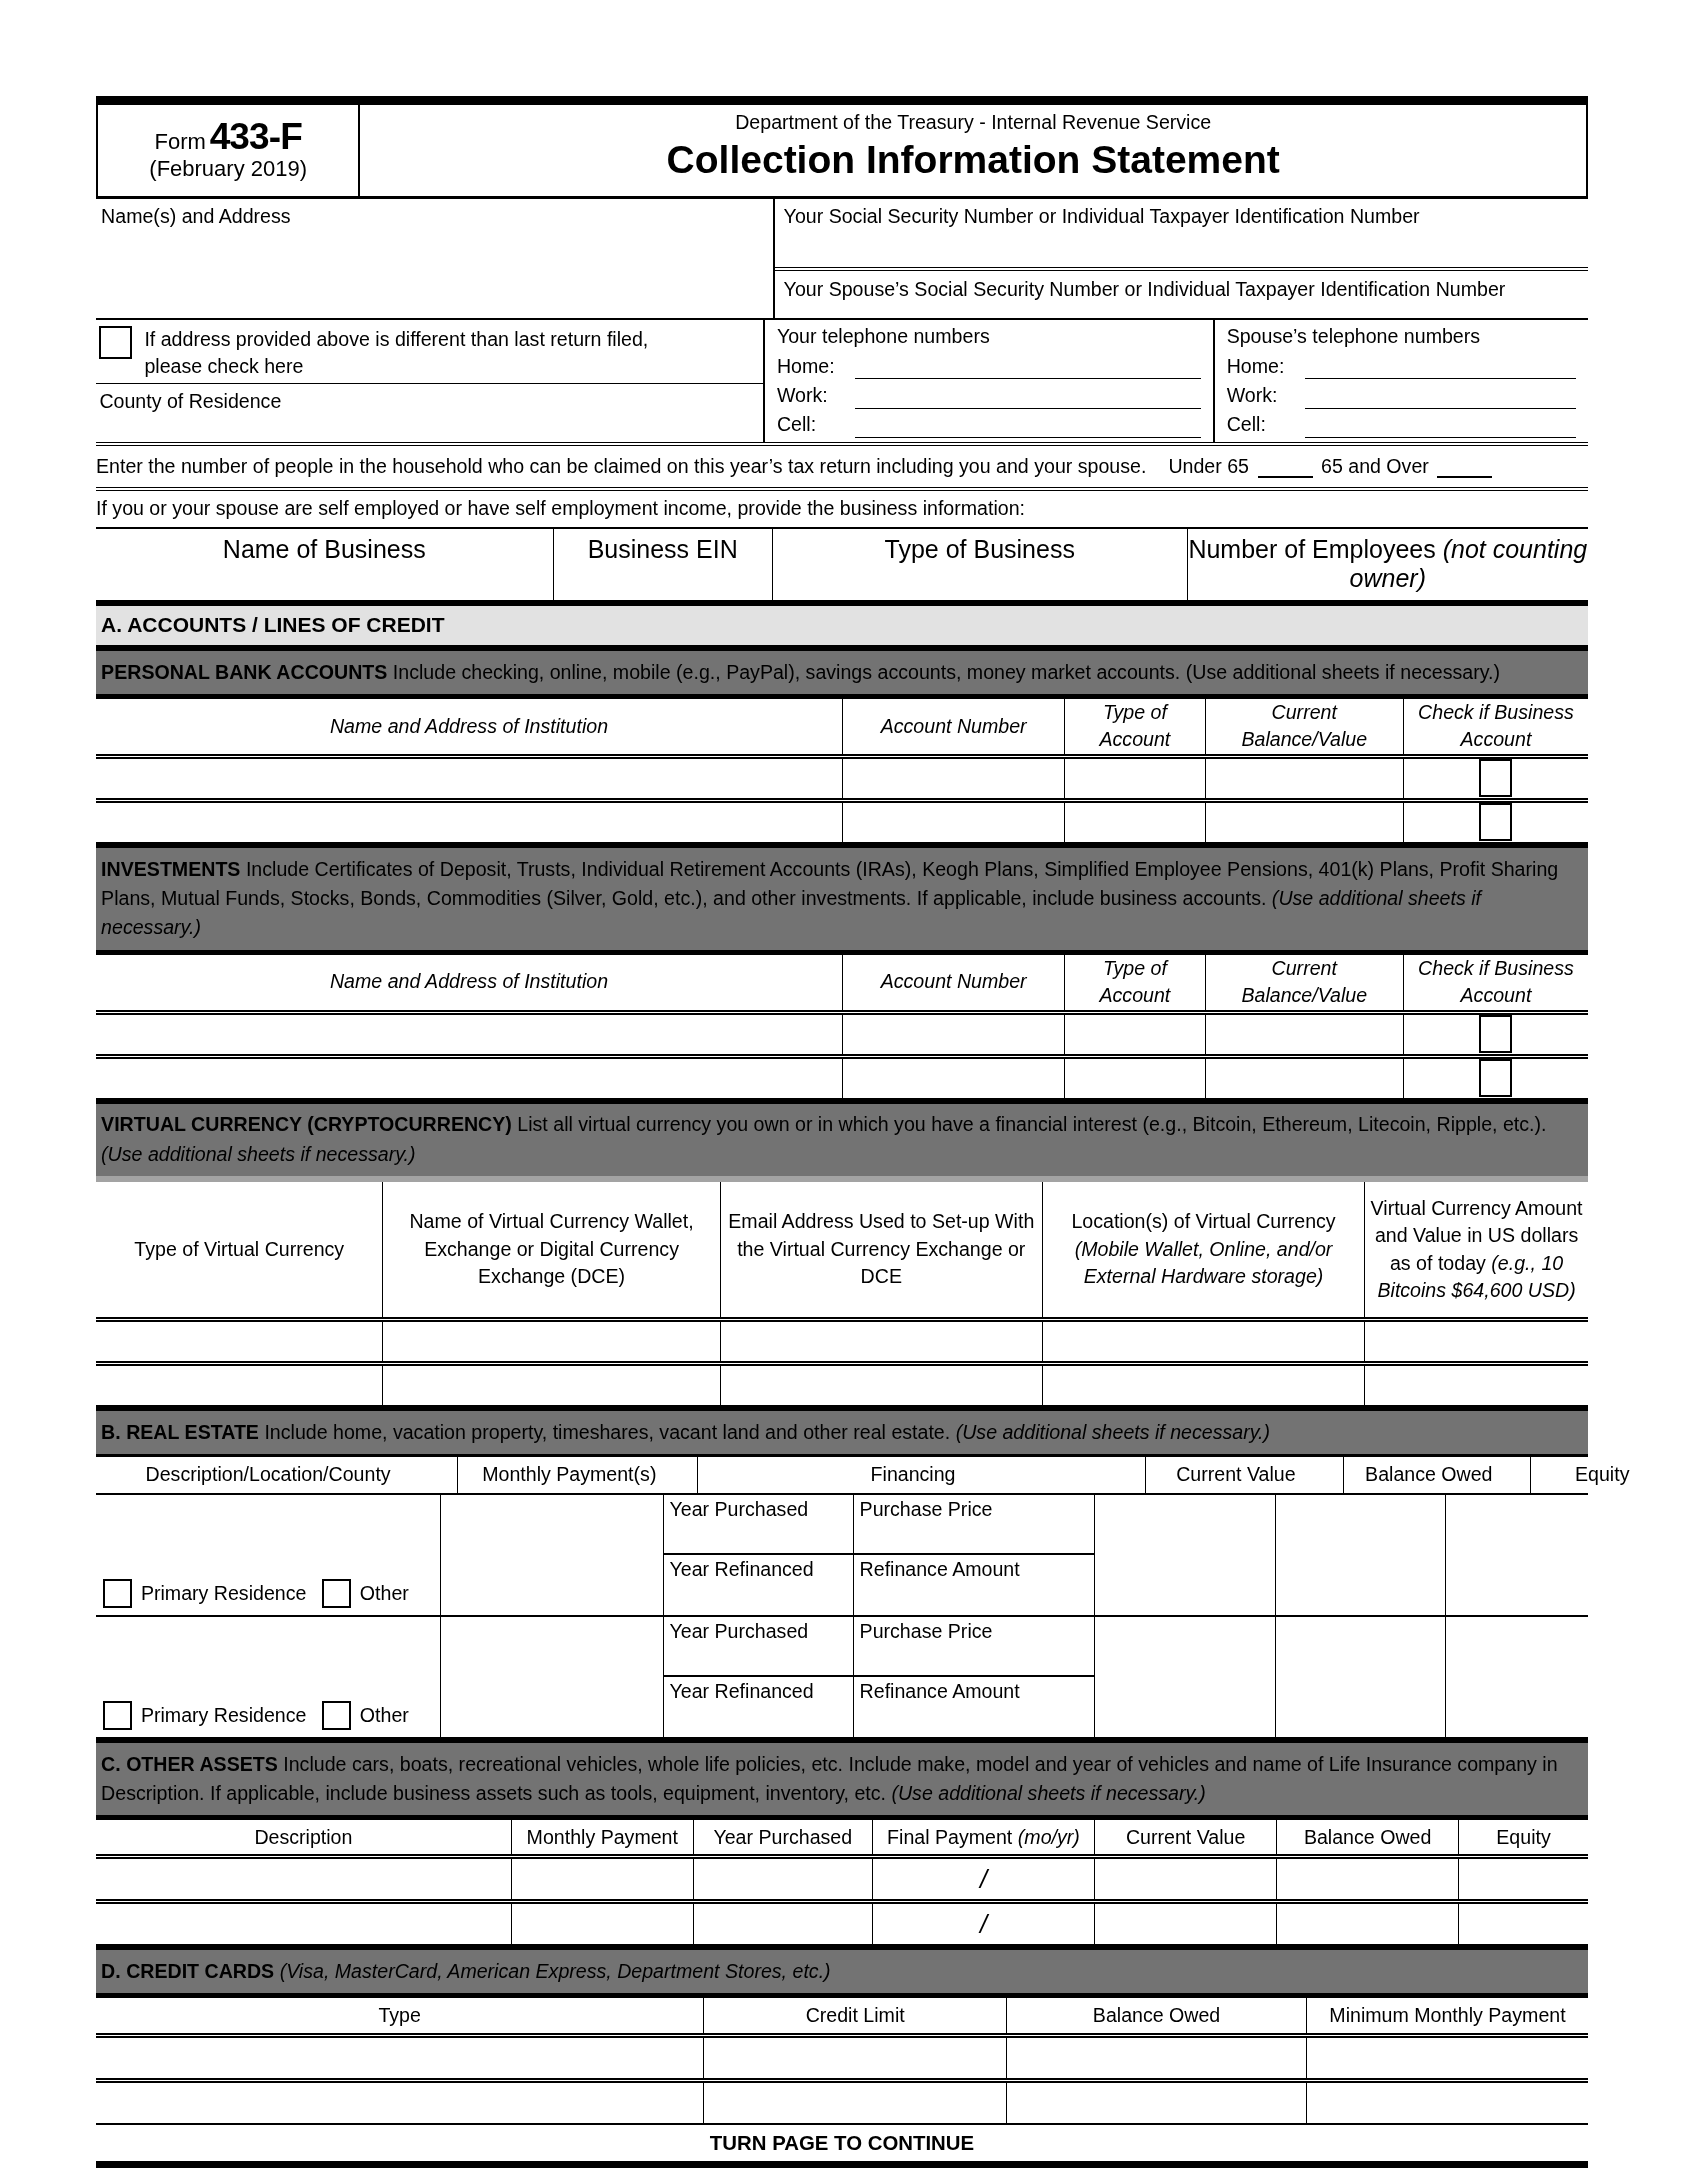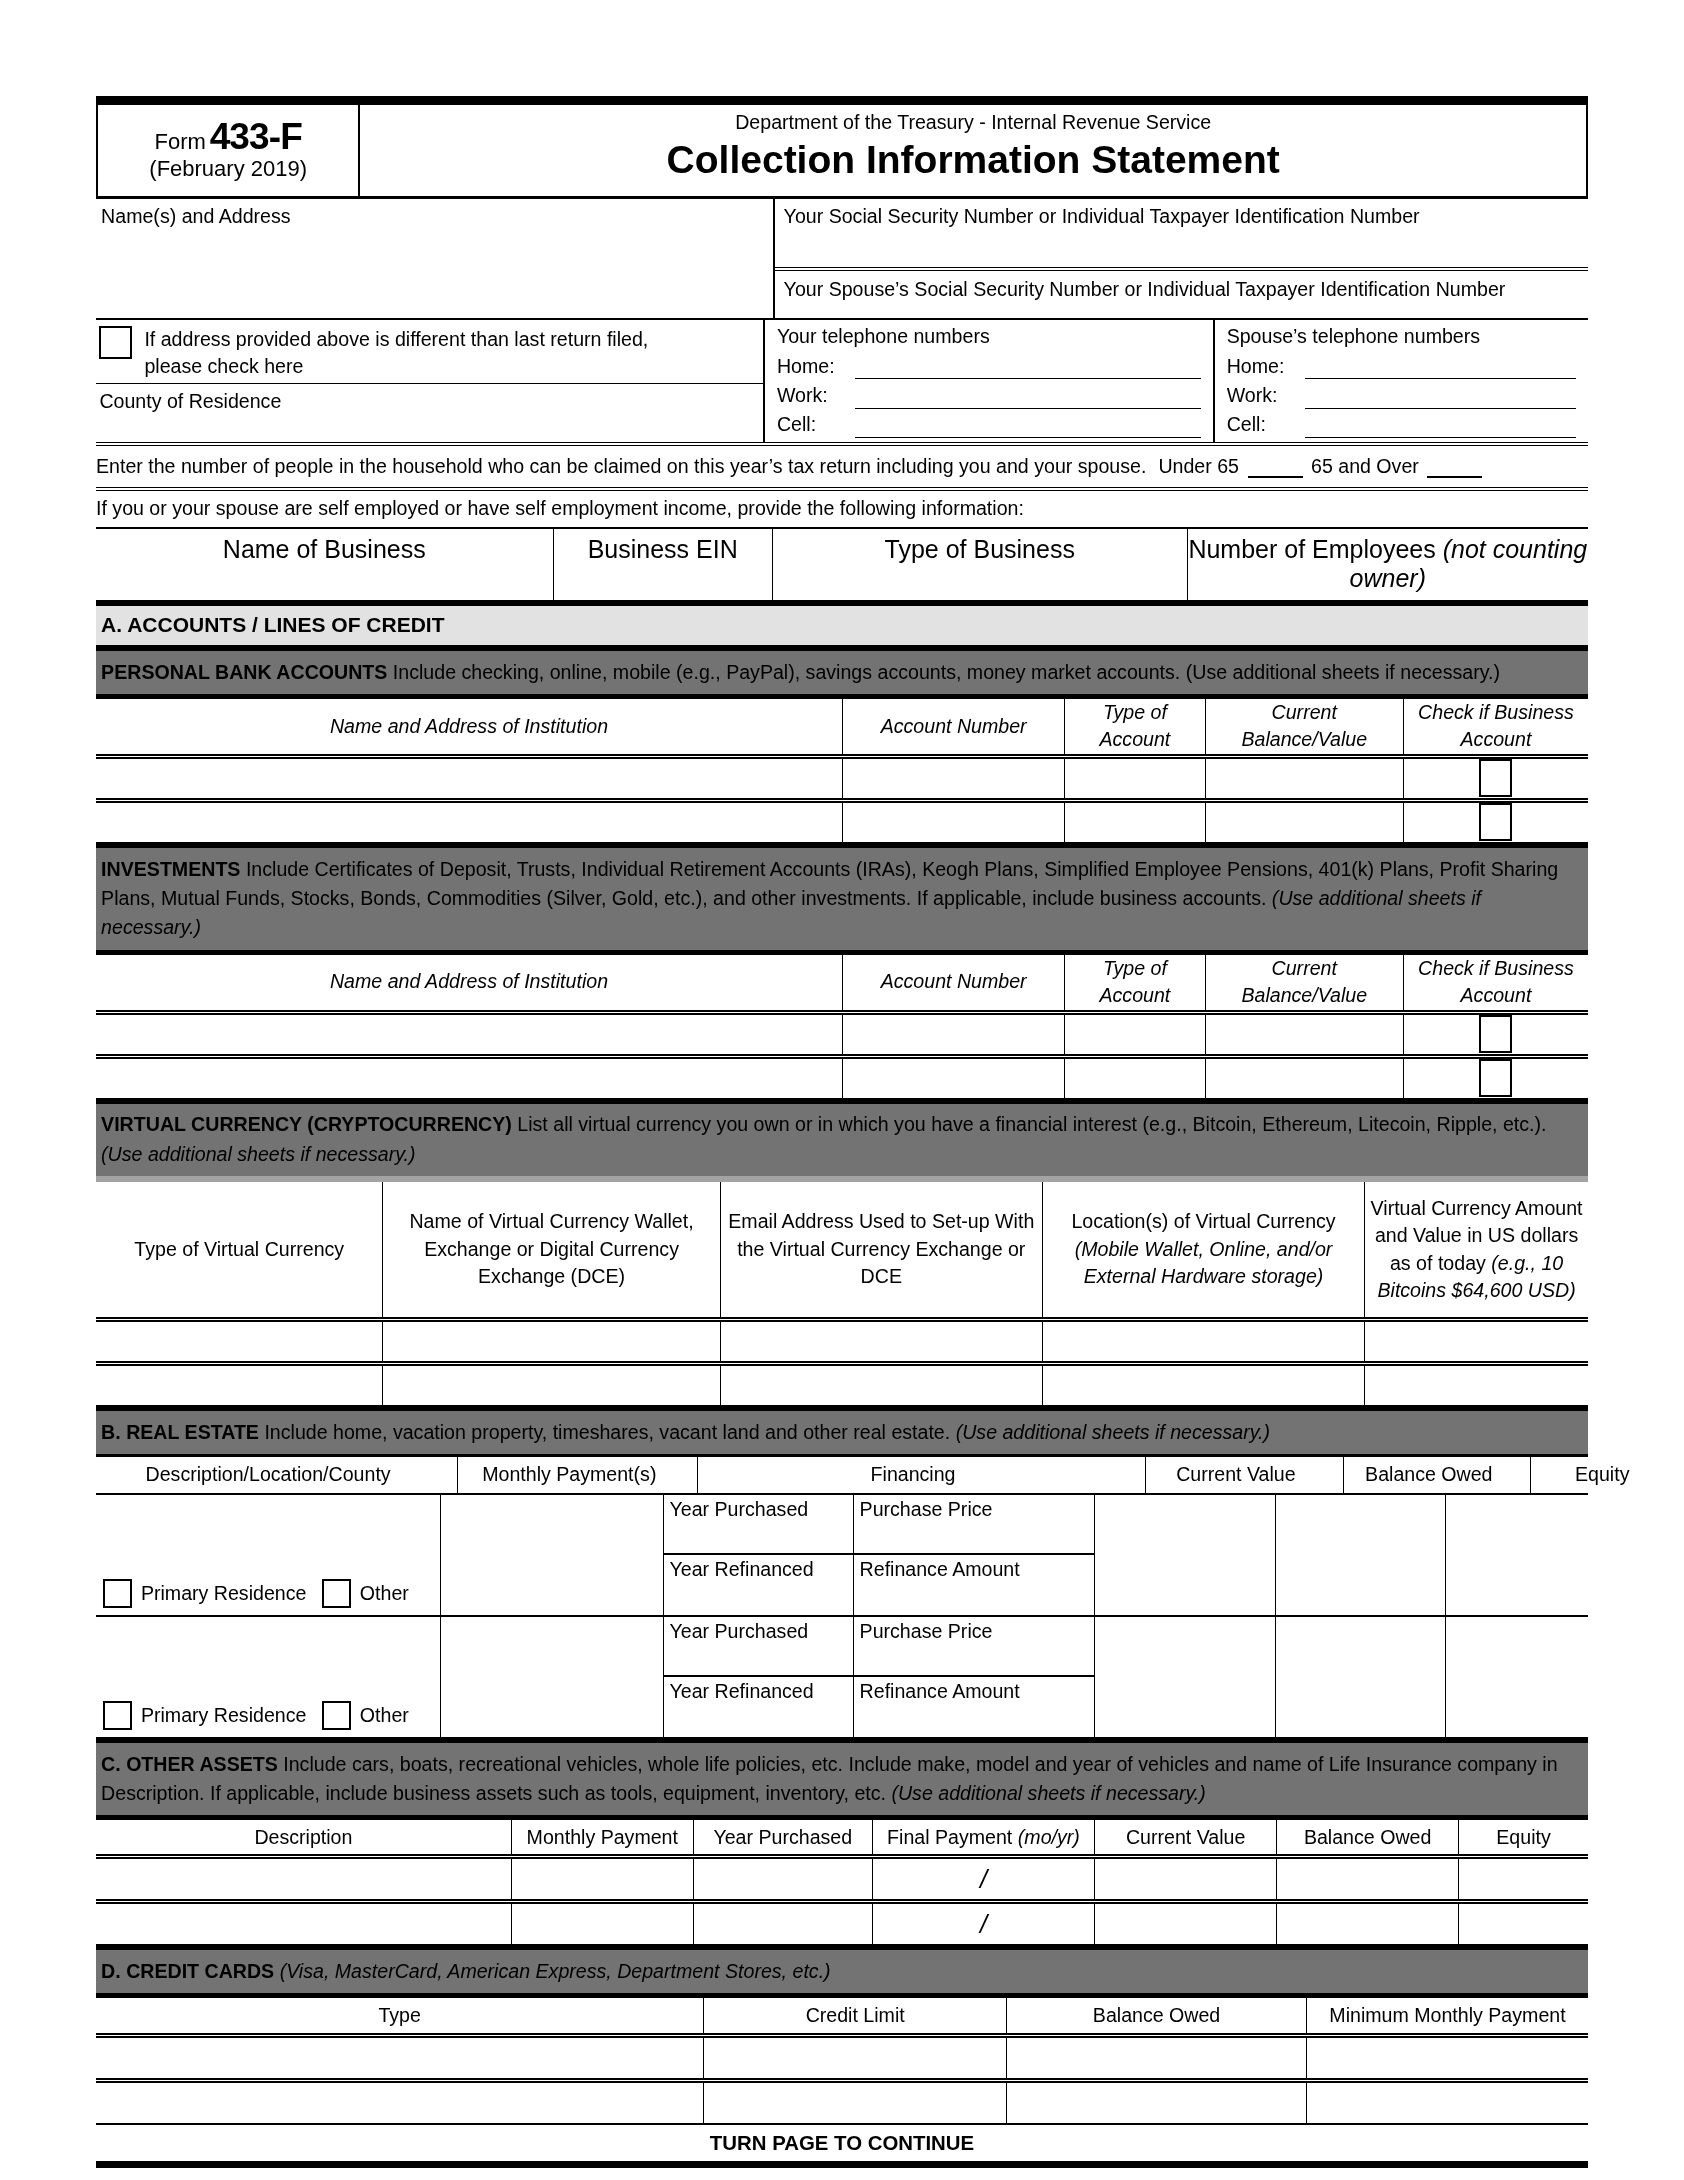--- a/index.html
+++ b/index.html
@@ -39,21 +39,21 @@
   .phone-col { width:28.4%; border-left:2.6px solid #000; display:flex; flex-direction:column; padding:5.1px 12px 3.4px 12px; }
   .phone-col.last { flex:1; }
   .phone-head { height:27px; }
   .phone-line { display:flex; align-items:flex-end; height:31px; }
   .phone-label { width:78px; padding-bottom:1.7px; }
   .phone-fill { flex:1; border-bottom:1.7px solid #000; height:25.6px; }
 
   
   .household { display:flex; align-items:center; border-bottom:4.3px double #000; height:41px; font-size:19.6px; }
   .blank { display:inline-block; width:55px; border-bottom:2.6px solid #000; height:22px; margin:0 8.5px; }
-  .hh-label { margin-left:12px; }
+  .hh-label { margin-left:22px; }
   .se-intro { display:flex; align-items:center; height:36px; font-size:19.6px; }
 
   .biz { display:grid; grid-template-columns:30.6% 14.7% 27.8% 26.9%; border-top:2.6px solid #000; height:71px; font-size:25px; }
   .biz .c { border-left:1.7px solid #000; text-align:center; padding-top:6.8px; }
   .biz .c:first-child { border-left:none; }
 
   
   .band { background:#737373; font-size:19.6px; line-height:1.5; padding:6.8px 5.1px; }
   .band .lead { font-weight:bold; }
   .it { font-style:italic; }
@@ -188,21 +188,21 @@
 
   <div class="household">
     <span>Enter the number of people in the household who can be claimed on this year’s tax return including you and your spouse.</span>
     <span class="hh-label">Under 65</span>
     <span class="blank"></span>
     <span>65 and Over</span>
     <span class="blank"></span>
   </div>
 
   <div class="se-intro">
-    <span>If you or your spouse are self employed or have self employment income, provide the following information:</span>
+    <span>If you or your spouse are self employed or have self employment income, provide the business information:</span>
   </div>
 
   <div class="biz">
     <div class="c">
       <span>Name of Business</span>
     </div>
     <div class="c">
       <span>Business EIN</span>
     </div>
     <div class="c">

